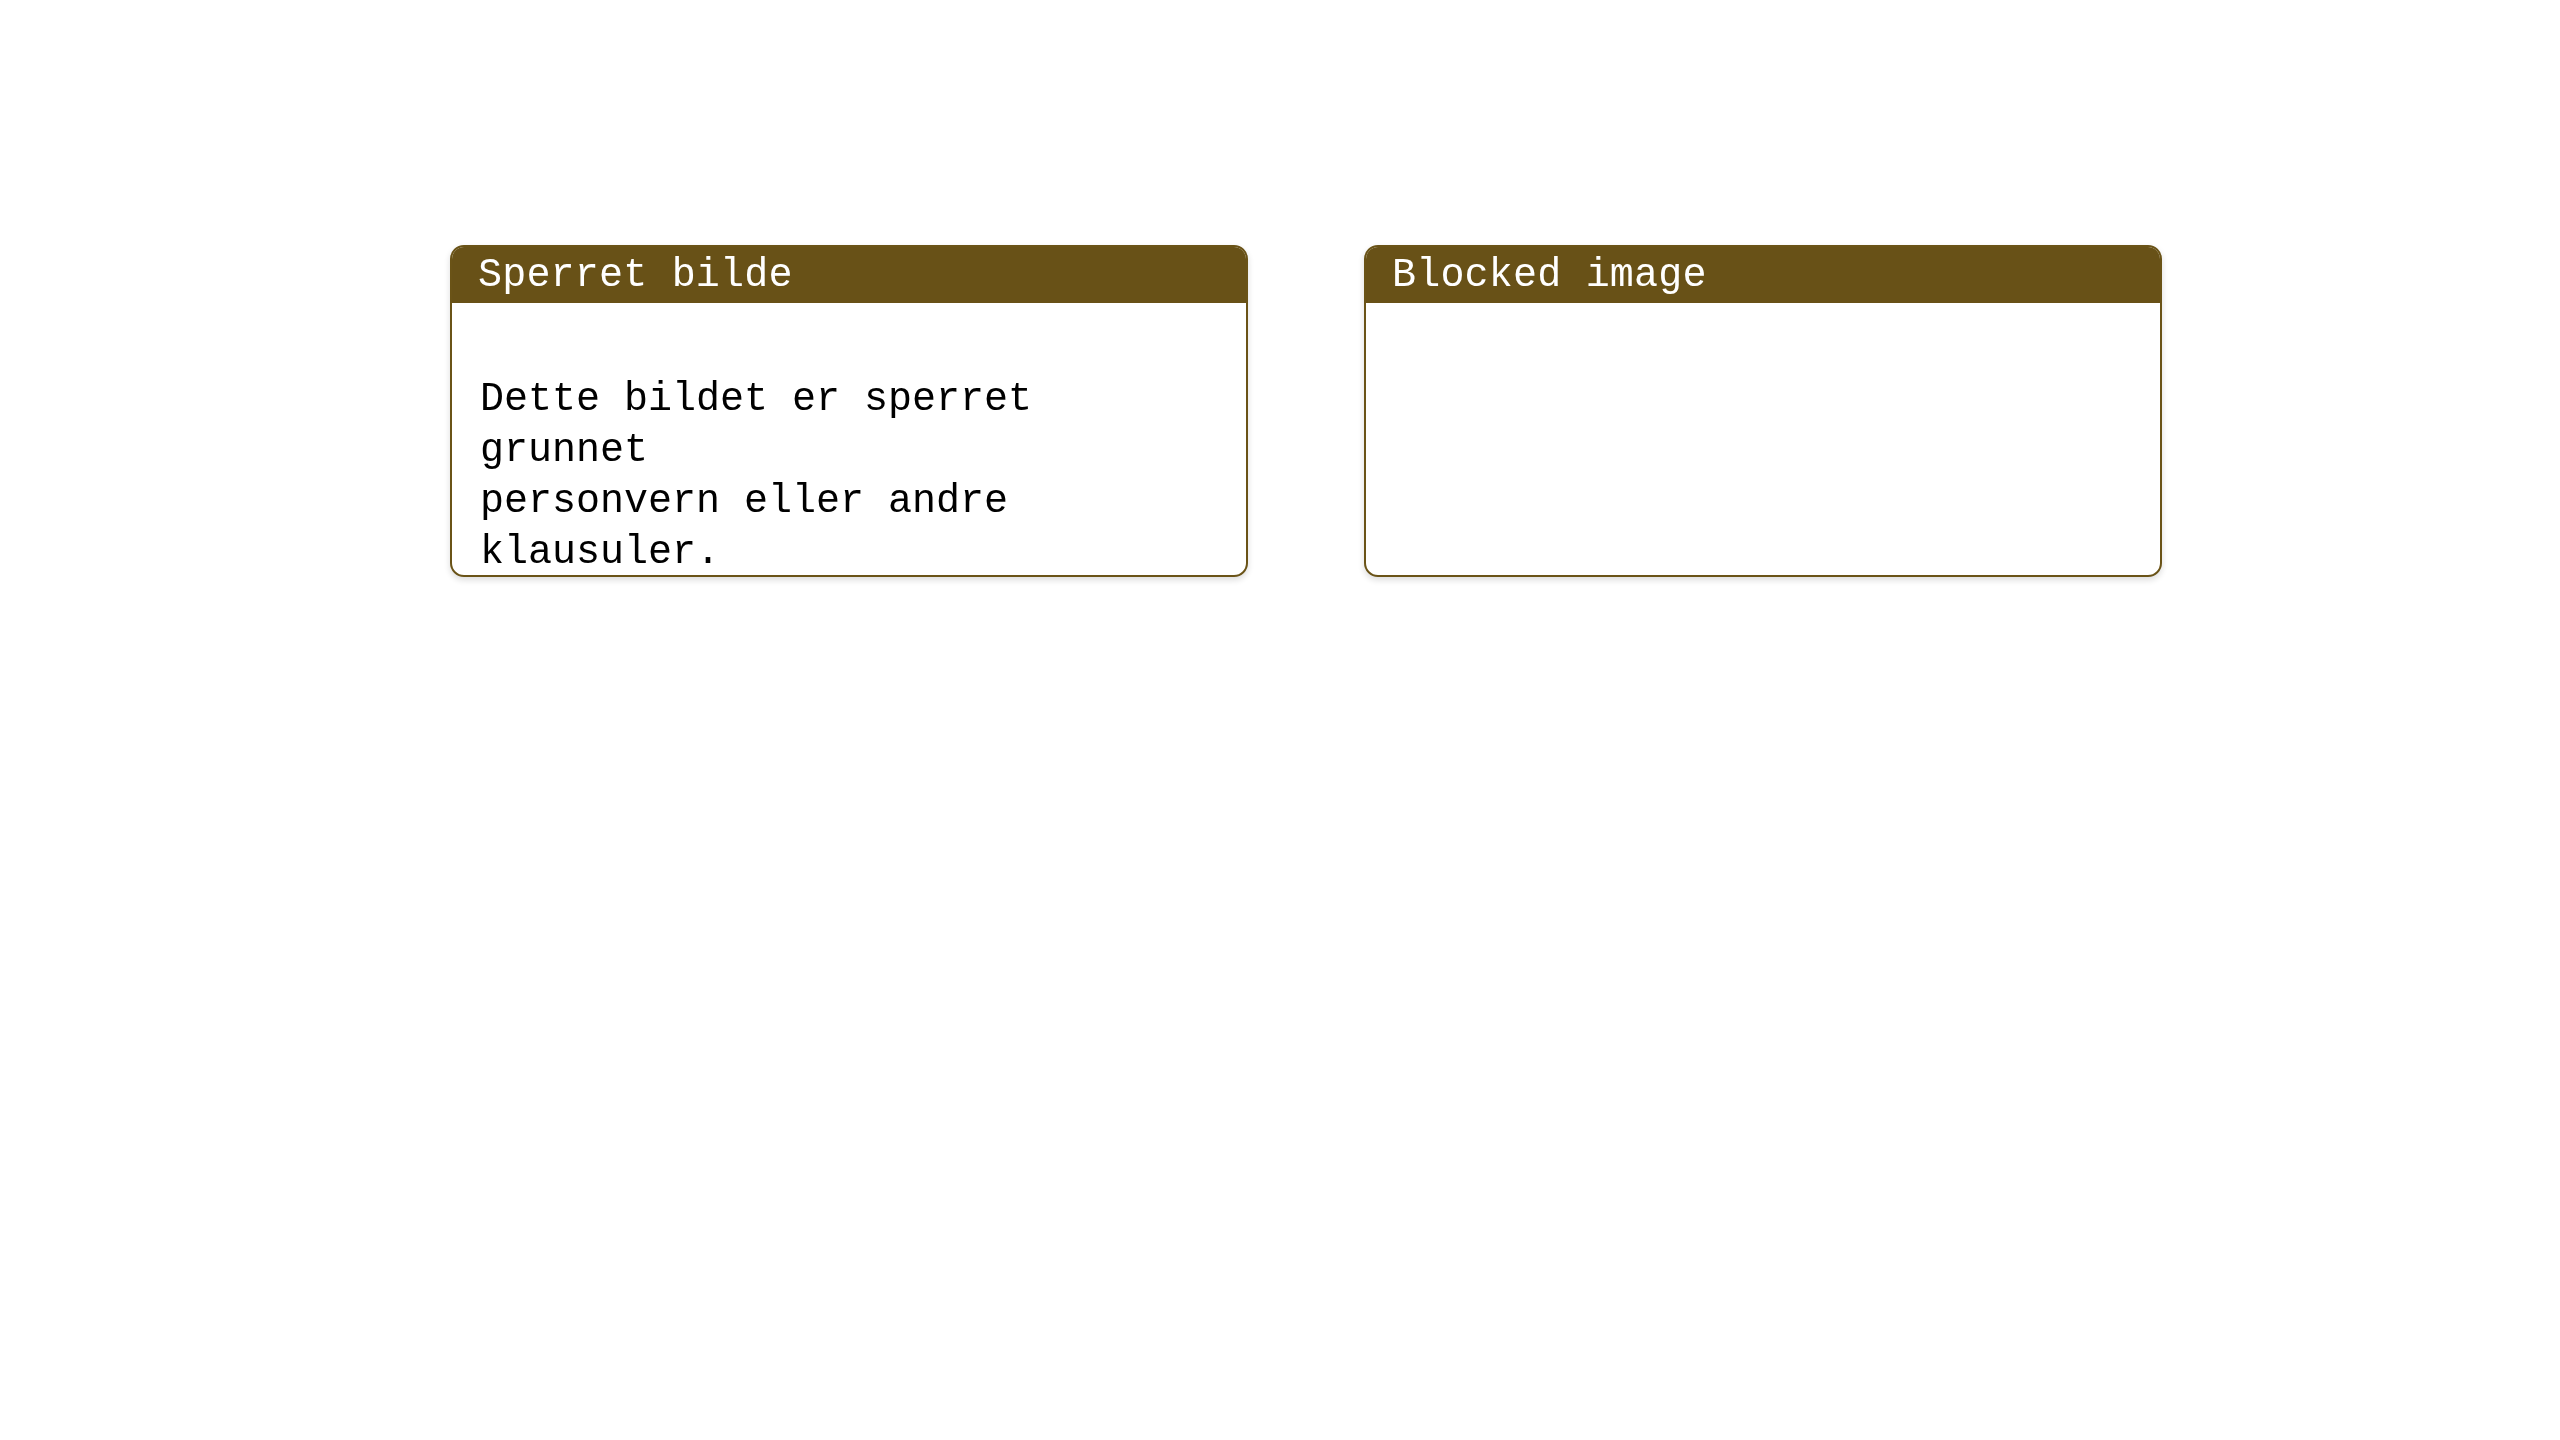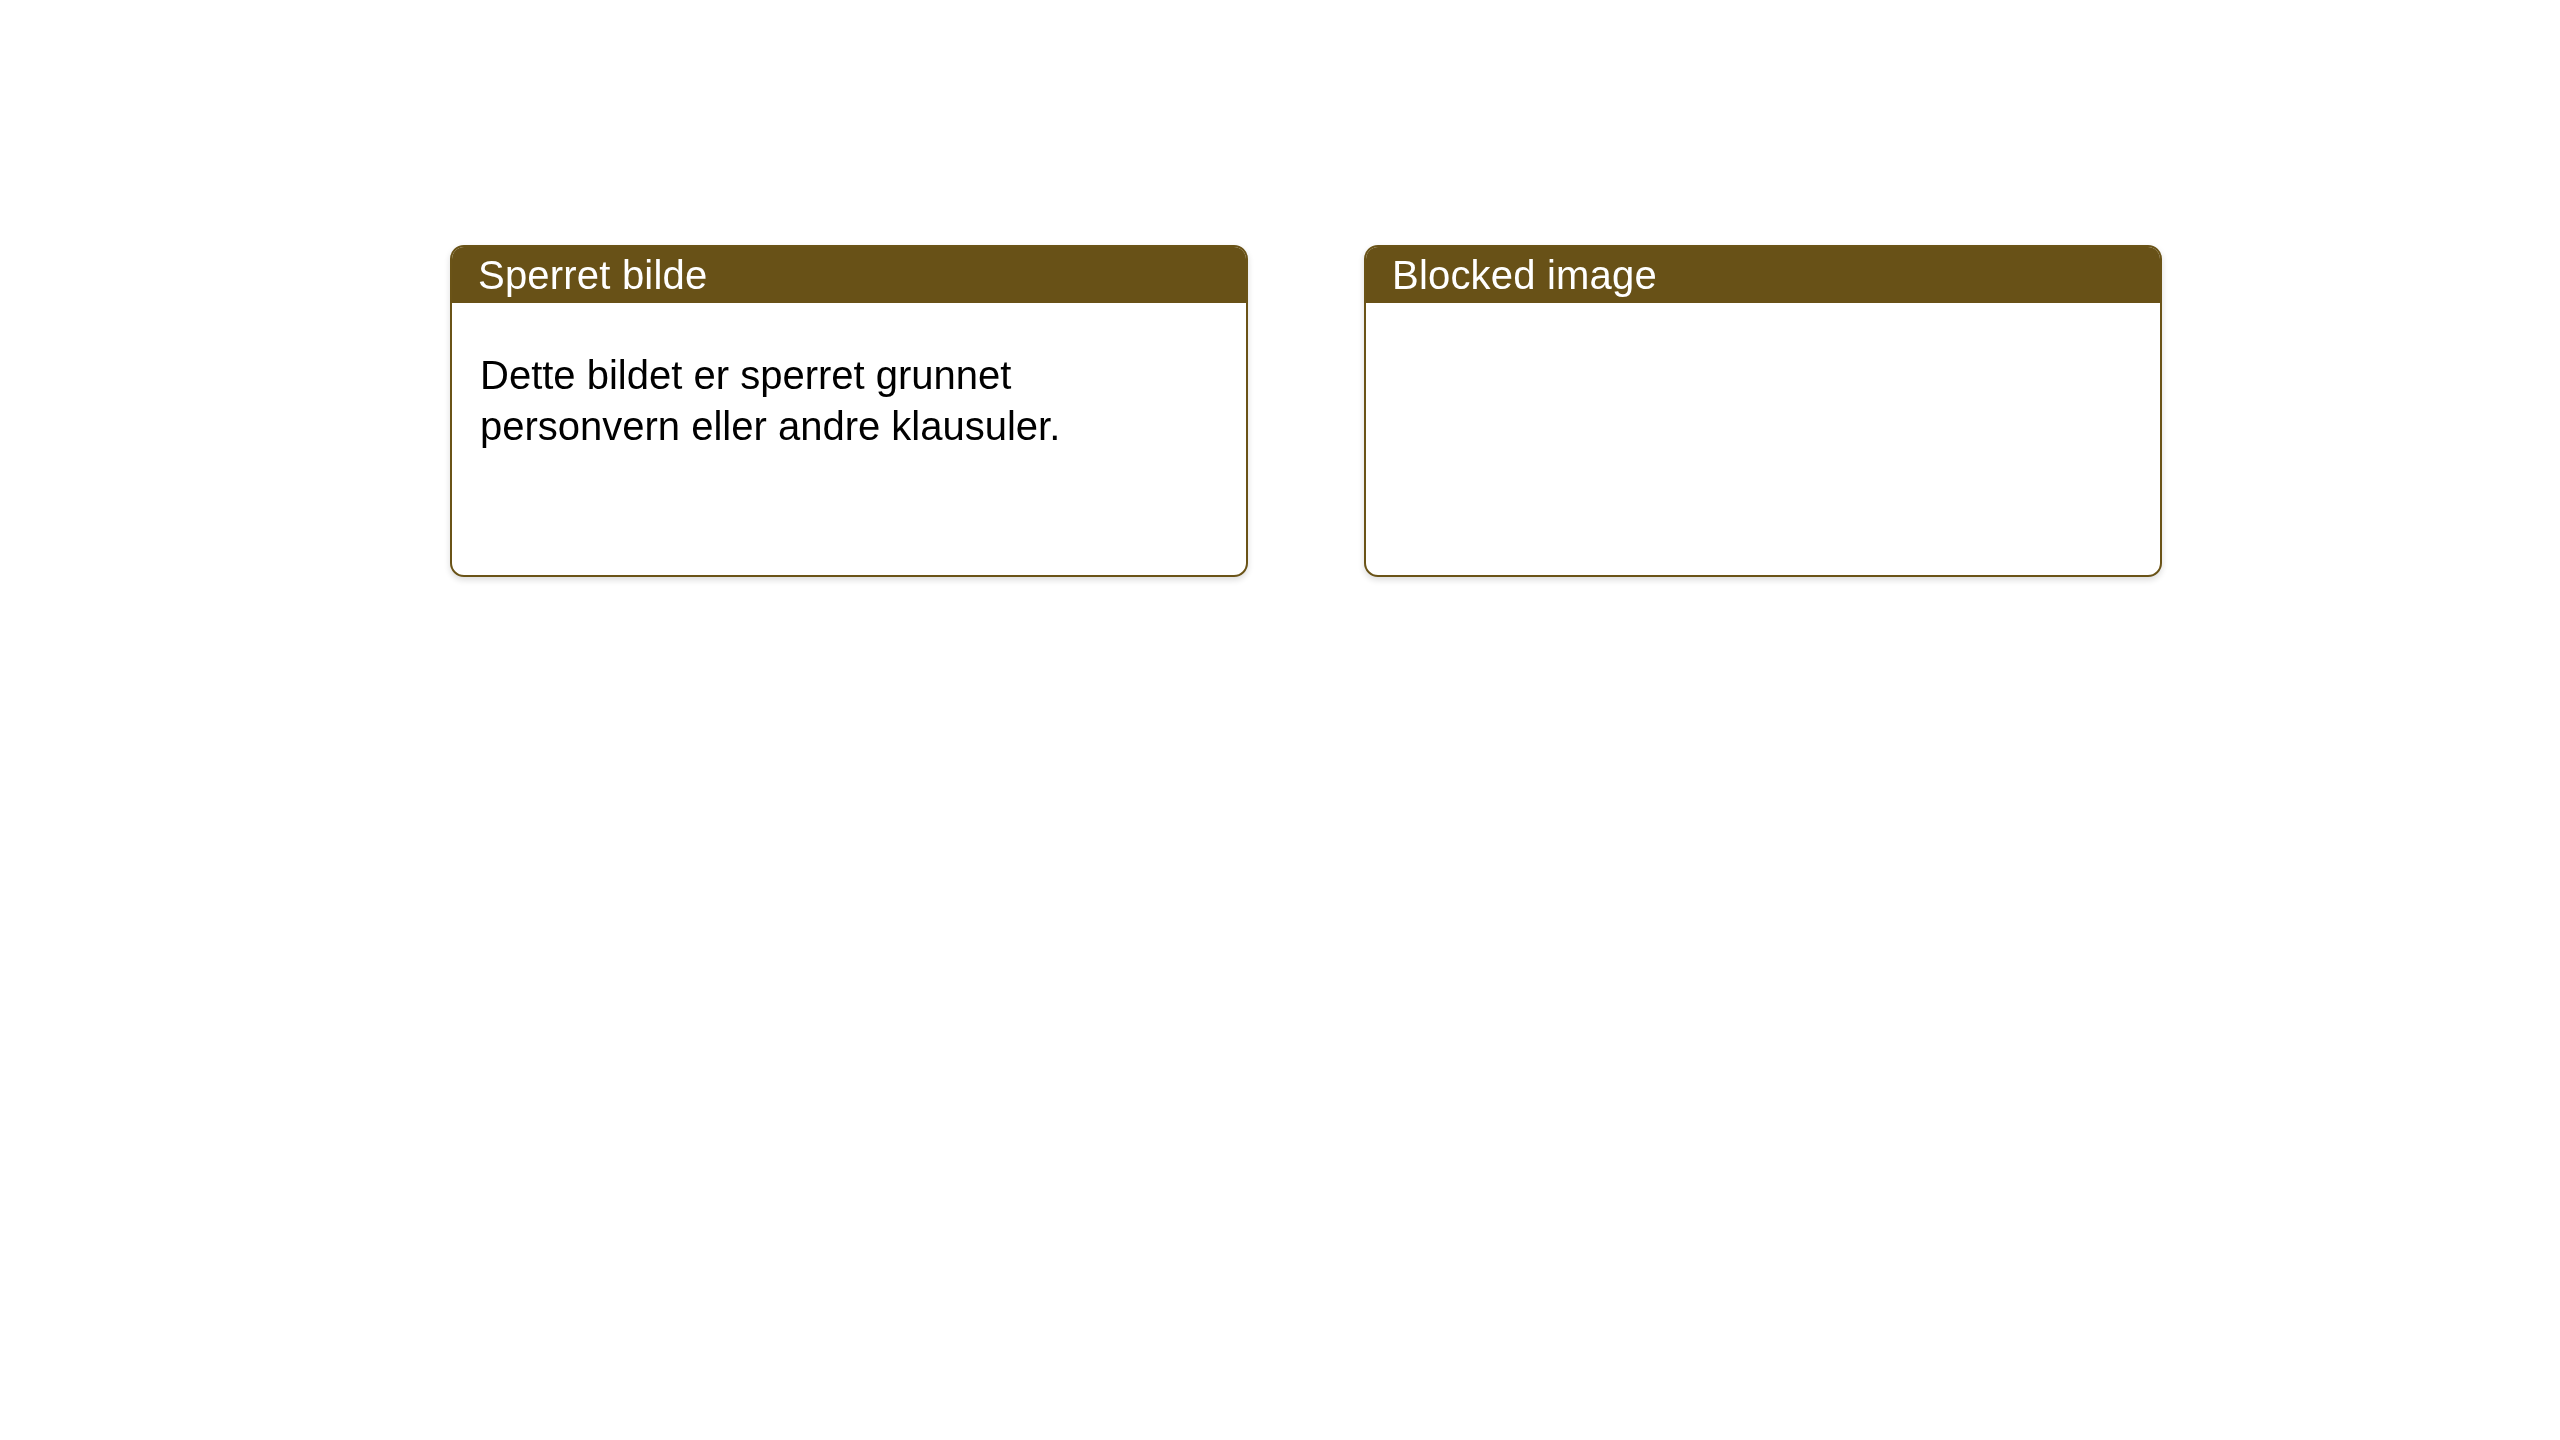--- a/index.html
+++ b/index.html
@@ -26,39 +26,40 @@
   .card {
     position: absolute;
     top: 245px;
     width: 798px;
     height: 332px;
     background: #ffffff;
     border: 2px solid var(--border-color);
     border-radius: 14px;
     overflow: hidden;
     box-shadow: 0 3px 6px rgba(0,0,0,0.14);
+    font-family: Liberation Mono, monospace;
   }
   .card.card-no { left: 450px; }
   .card.card-en { left: 1364px; }
   .card-header {
     height: 56px;
     background: var(--header-bg);
     display: flex;
     align-items: center;
     padding: 0 26px;
   }
   .card-title {
     color: var(--header-text);
     font-size: 40px;
     font-weight: 400;
     letter-spacing: 0.2px;
     white-space: nowrap;
   }
   .card-body {
-    padding: 47px 28px 0 28px;
+    padding: 71px 28px 0 28px;
   }
   .card-body-text {
     color: var(--body-text);
     font-size: 40px;
     font-weight: 400;
     line-height: 51px;
     white-space: pre-line;
   }
 </style>
 </head>

